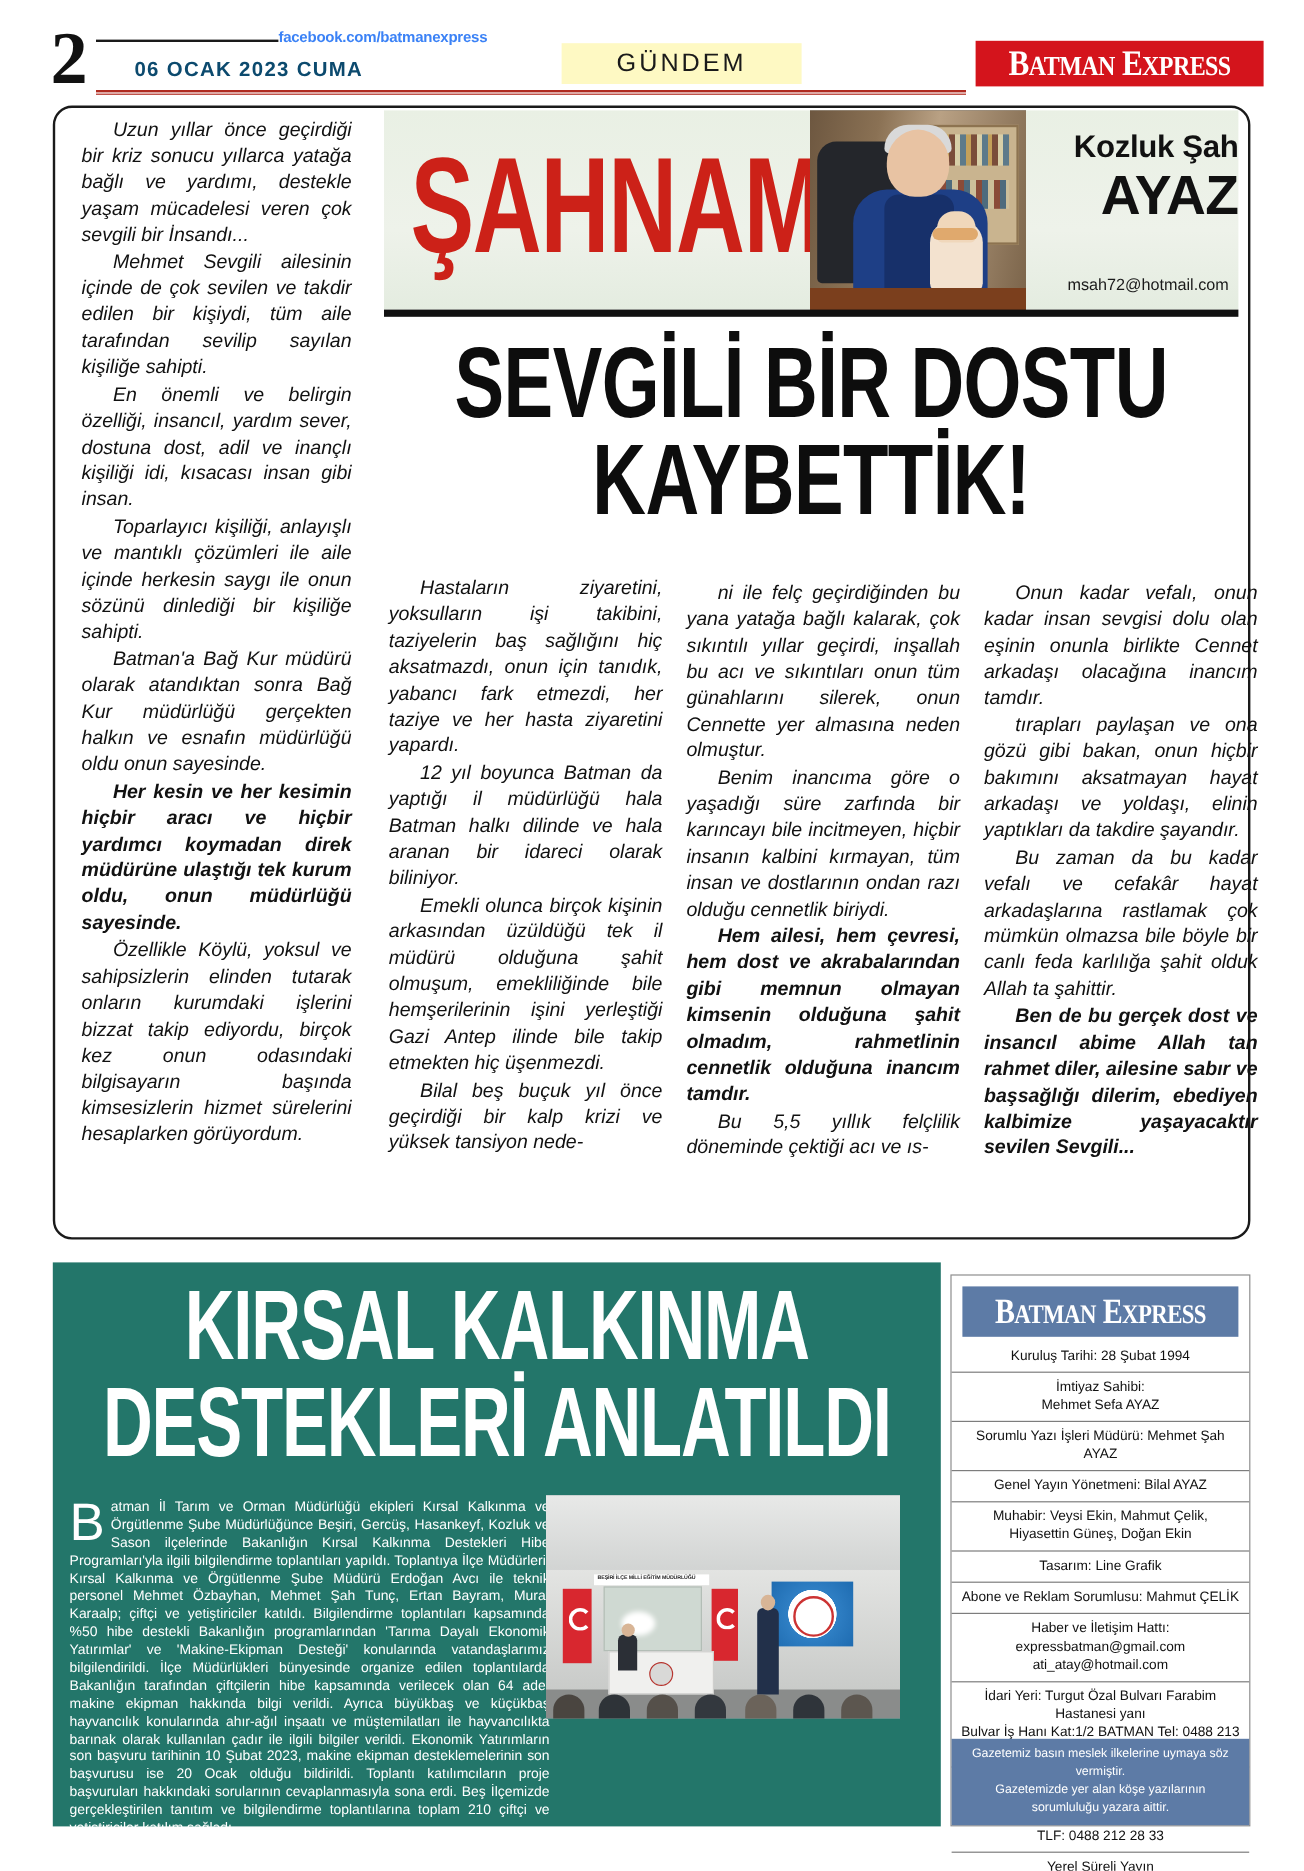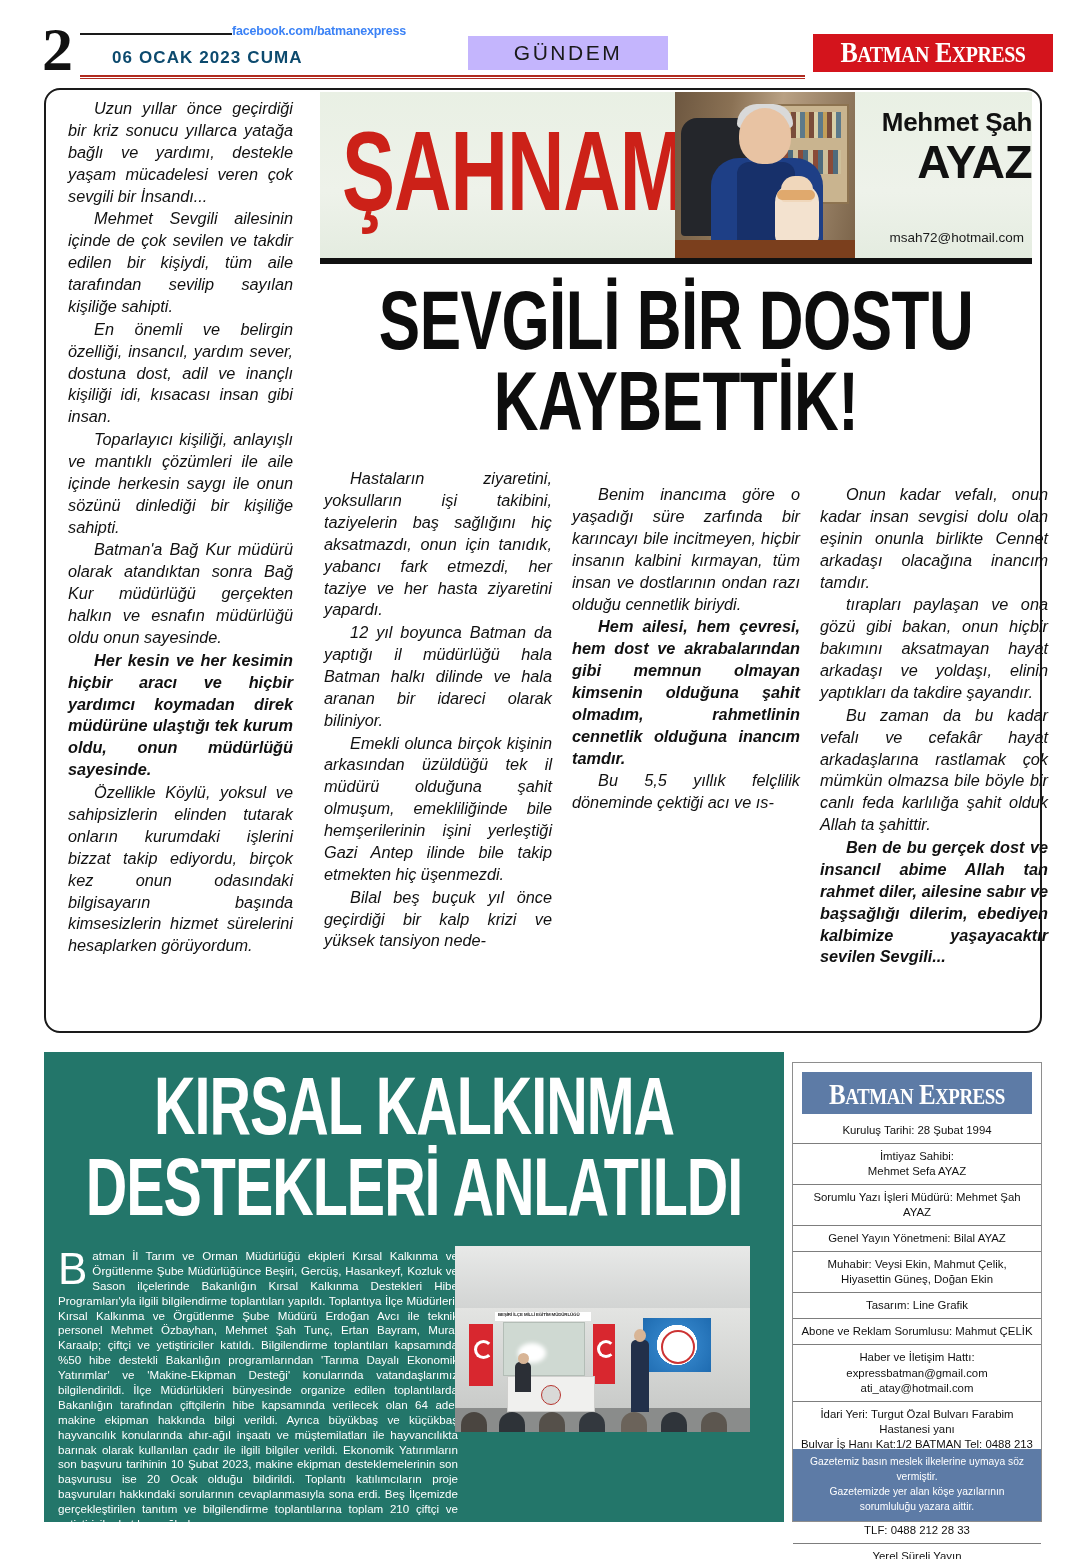--- a/index.html
+++ b/index.html
@@ -57,21 +57,21 @@
     font-weight: bold;
     letter-spacing: 1.1px;
     color: #0c4a6e;
     white-space: nowrap;
   }
   .section-tag {
     position: absolute;
     left: 468px; top: 36px;
     width: 200px;
     height: 34px;
-    background: #c4b5fd;
+    background: #fef9c3;
     display: flex;
     align-items: center;
     justify-content: center;
   }
   .section-tag span {
     font-size: 21px;
     font-weight: 500;
     letter-spacing: 2.5px;
     color: #1a1a1a;
   }
@@ -268,21 +268,21 @@
     position: absolute;
     font-size: 16.3px;
     line-height: 1.345;
     text-align: justify;
     color: #111;
     hyphens: none;
   }
   .col p { margin: 0 0 0.05em 0; text-indent: 1.6em; font-style: italic; }
   .col p.b { font-weight: bold; }
   .col-1 { left: 68px; top: 98px;  width: 225px; }
-  .col-2 { left: 324px; top: 468px; width: 228px; }
+  .col-2 { left: 324px; top: 480px; width: 228px; }
   .col-3 { left: 572px; top: 484px; width: 228px; }
   .col-4 { left: 820px; top: 484px; width: 228px; }
 
   
   .green-panel {
     position: absolute;
     left: 44px; top: 1052px;
     width: 740px;
     height: 470px;
     background: #23766a;
@@ -437,21 +437,21 @@
     <div class="ph-shelf"></div>
     <div class="ph-chair"></div>
     <div class="ph-body"></div>
     <div class="ph-vest"></div>
     <div class="ph-hair"></div>
     <div class="ph-head"></div>
     <div class="ph-cat"></div>
     <div class="ph-desk"></div>
   </div>
   <div class="author-name-block">
-    <div class="author-first">Mehmet Şah</div>
+    <div class="author-first">Kozluk Şah</div>
     <div class="author-last">AYAZ</div>
   </div>
   <div class="author-email">msah72@hotmail.com</div>
   <div class="banner-underline"></div>
 </div>
 
 <div class="headline">
   <div>SEVGİLİ BİR DOSTU</div>
   <div>KAYBETTİK!</div>
 </div>
@@ -465,20 +465,21 @@
     <p class="b">Her kesin ve her kesimin hiçbir aracı ve hiçbir yardımcı koymadan direk müdürüne ulaştığı tek kurum oldu, onun müdürlüğü sayesinde.</p>
     <p>Özellikle Köylü, yoksul ve sahipsizlerin elinden tutarak onların kurumdaki işlerini bizzat takip ediyordu, birçok kez onun odasındaki bilgisayarın başında kimsesizlerin hizmet sürelerini hesaplarken görüyordum.</p>
   </div>
 <div class="col col-2">
     <p>Hastaların ziyaretini, yoksulların işi takibini, taziyelerin baş sağlığını hiç aksatmazdı, onun için tanıdık, yabancı fark etmezdi, her taziye ve her hasta ziyaretini yapardı.</p>
     <p>12 yıl boyunca Batman da yaptığı il müdürlüğü hala Batman halkı dilinde ve hala aranan bir idareci olarak biliniyor.</p>
     <p>Emekli olunca birçok kişinin arkasından üzüldüğü tek il müdürü olduğuna şahit olmuşum, emekliliğinde bile hemşerilerinin işini yerleştiği Gazi Antep ilinde bile takip etmekten hiç üşenmezdi.</p>
     <p>Bilal beş buçuk yıl önce geçirdiği bir kalp krizi ve yüksek tansiyon nede-</p>
   </div>
 <div class="col col-3">
+    <p>ni ile felç geçirdiğinden bu yana yatağa bağlı kalarak, çok sıkıntılı yıllar geçirdi, inşallah bu acı ve sıkıntıları onun tüm günahlarını silerek, onun Cennette yer almasına neden olmuştur.</p>
     <p>Benim inancıma göre o yaşadığı süre zarfında bir karıncayı bile incitmeyen, hiçbir insanın kalbini kırmayan, tüm insan ve dostlarının ondan razı olduğu cennetlik biriydi.</p>
     <p class="b">Hem ailesi, hem çevresi, hem dost ve akrabalarından gibi memnun olmayan kimsenin olduğuna şahit olmadım, rahmetlinin cennetlik olduğuna inancım tamdır.</p>
     <p>Bu 5,5 yıllık felçlilik döneminde çektiği acı ve ıs-</p>
   </div>
 <div class="col col-4">
     <p>Onun kadar vefalı, onun kadar insan sevgisi dolu olan eşinin onunla birlikte Cennet arkadaşı olacağına inancım tamdır.</p>
     <p>tırapları paylaşan ve ona gözü gibi bakan, onun hiçbir bakımını aksatmayan hayat arkadaşı ve yoldaşı, elinin yaptıkları da takdire şayandır.</p>
     <p>Bu zaman da bu kadar vefalı ve cefakâr hayat arkadaşlarına rastlamak çok mümkün olmazsa bile böyle bir canlı feda karlılığa şahit olduk Allah ta şahittir.</p>
     <p class="b">Ben de bu gerçek dost ve insancıl abime Allah tan rahmet diler, ailesine sabır ve başsağlığı dilerim, ebediyen kalbimize yaşayacaktır sevilen Sevgili...</p>
   </div>

